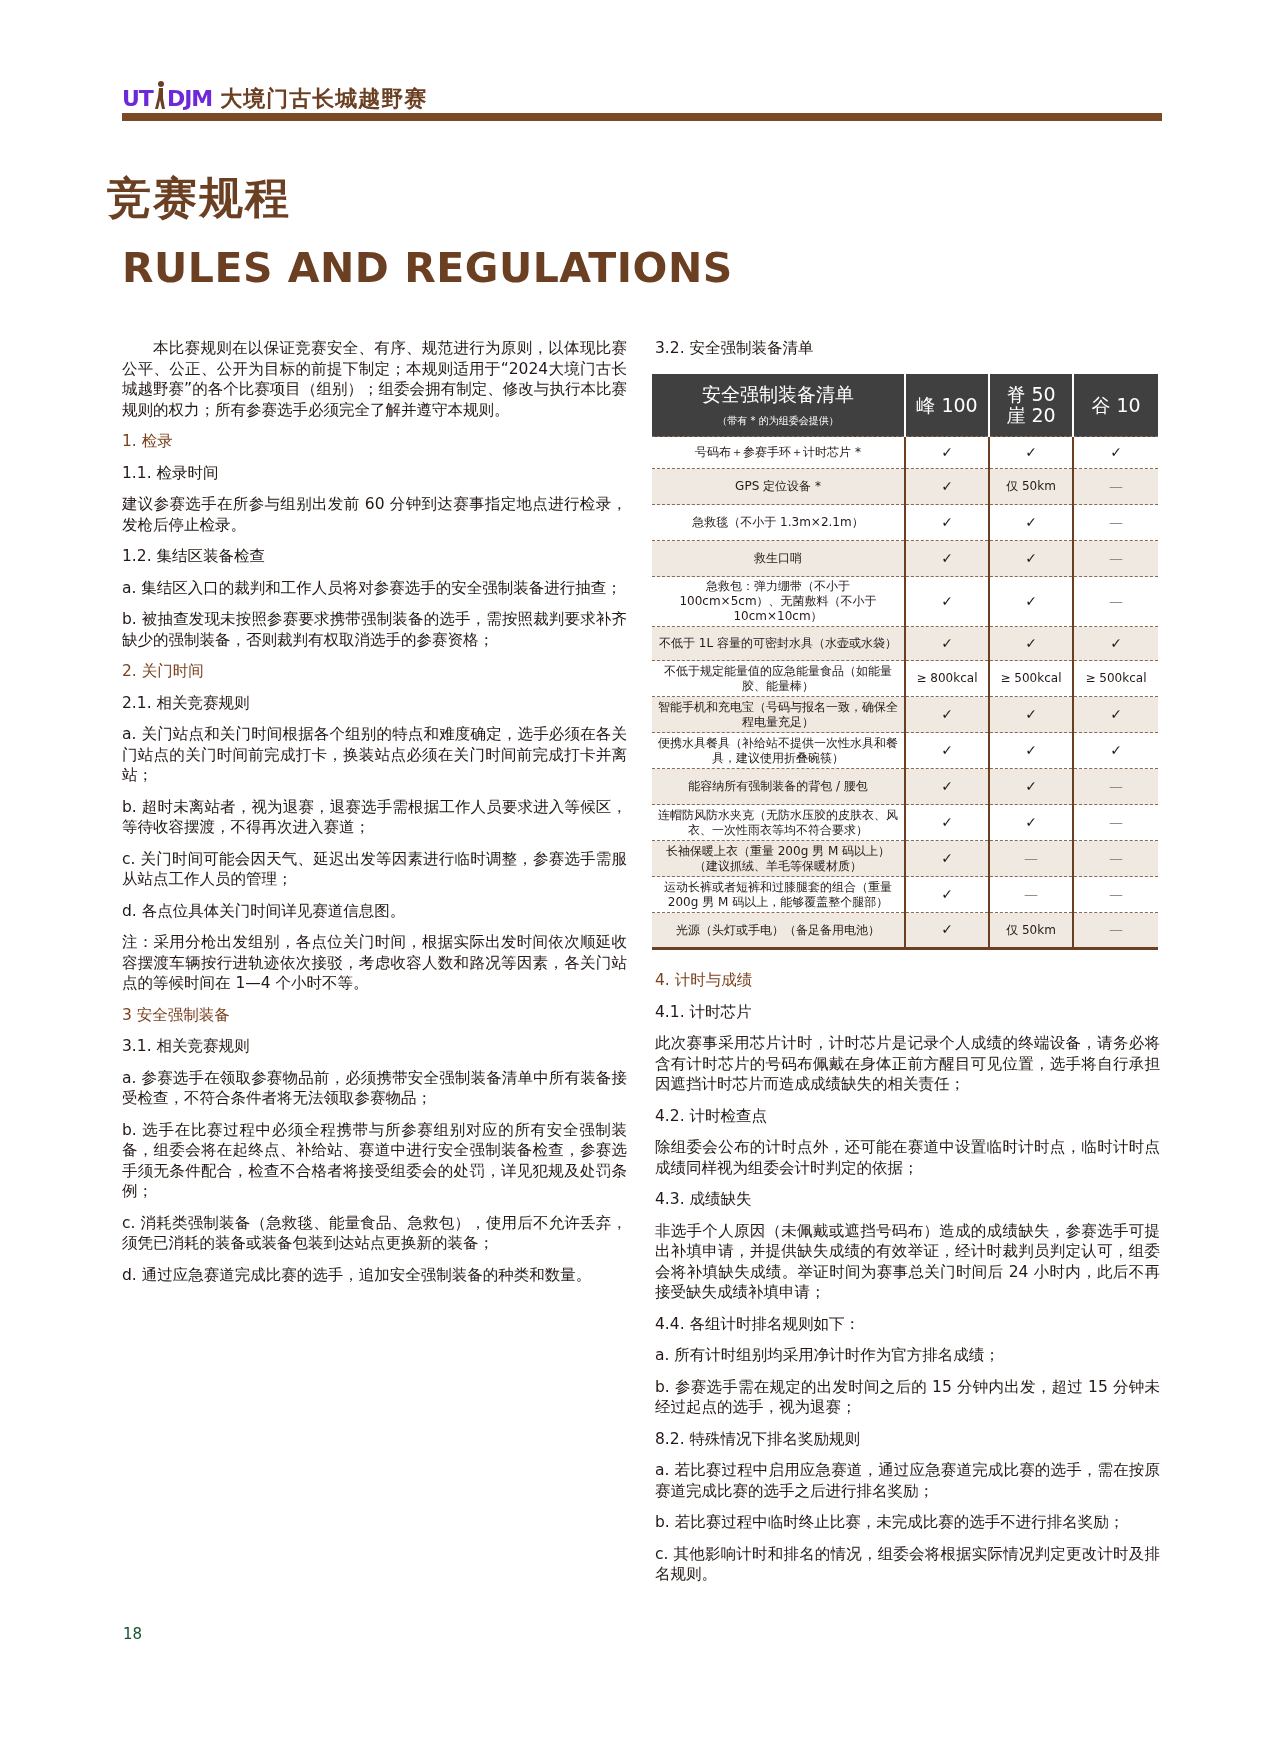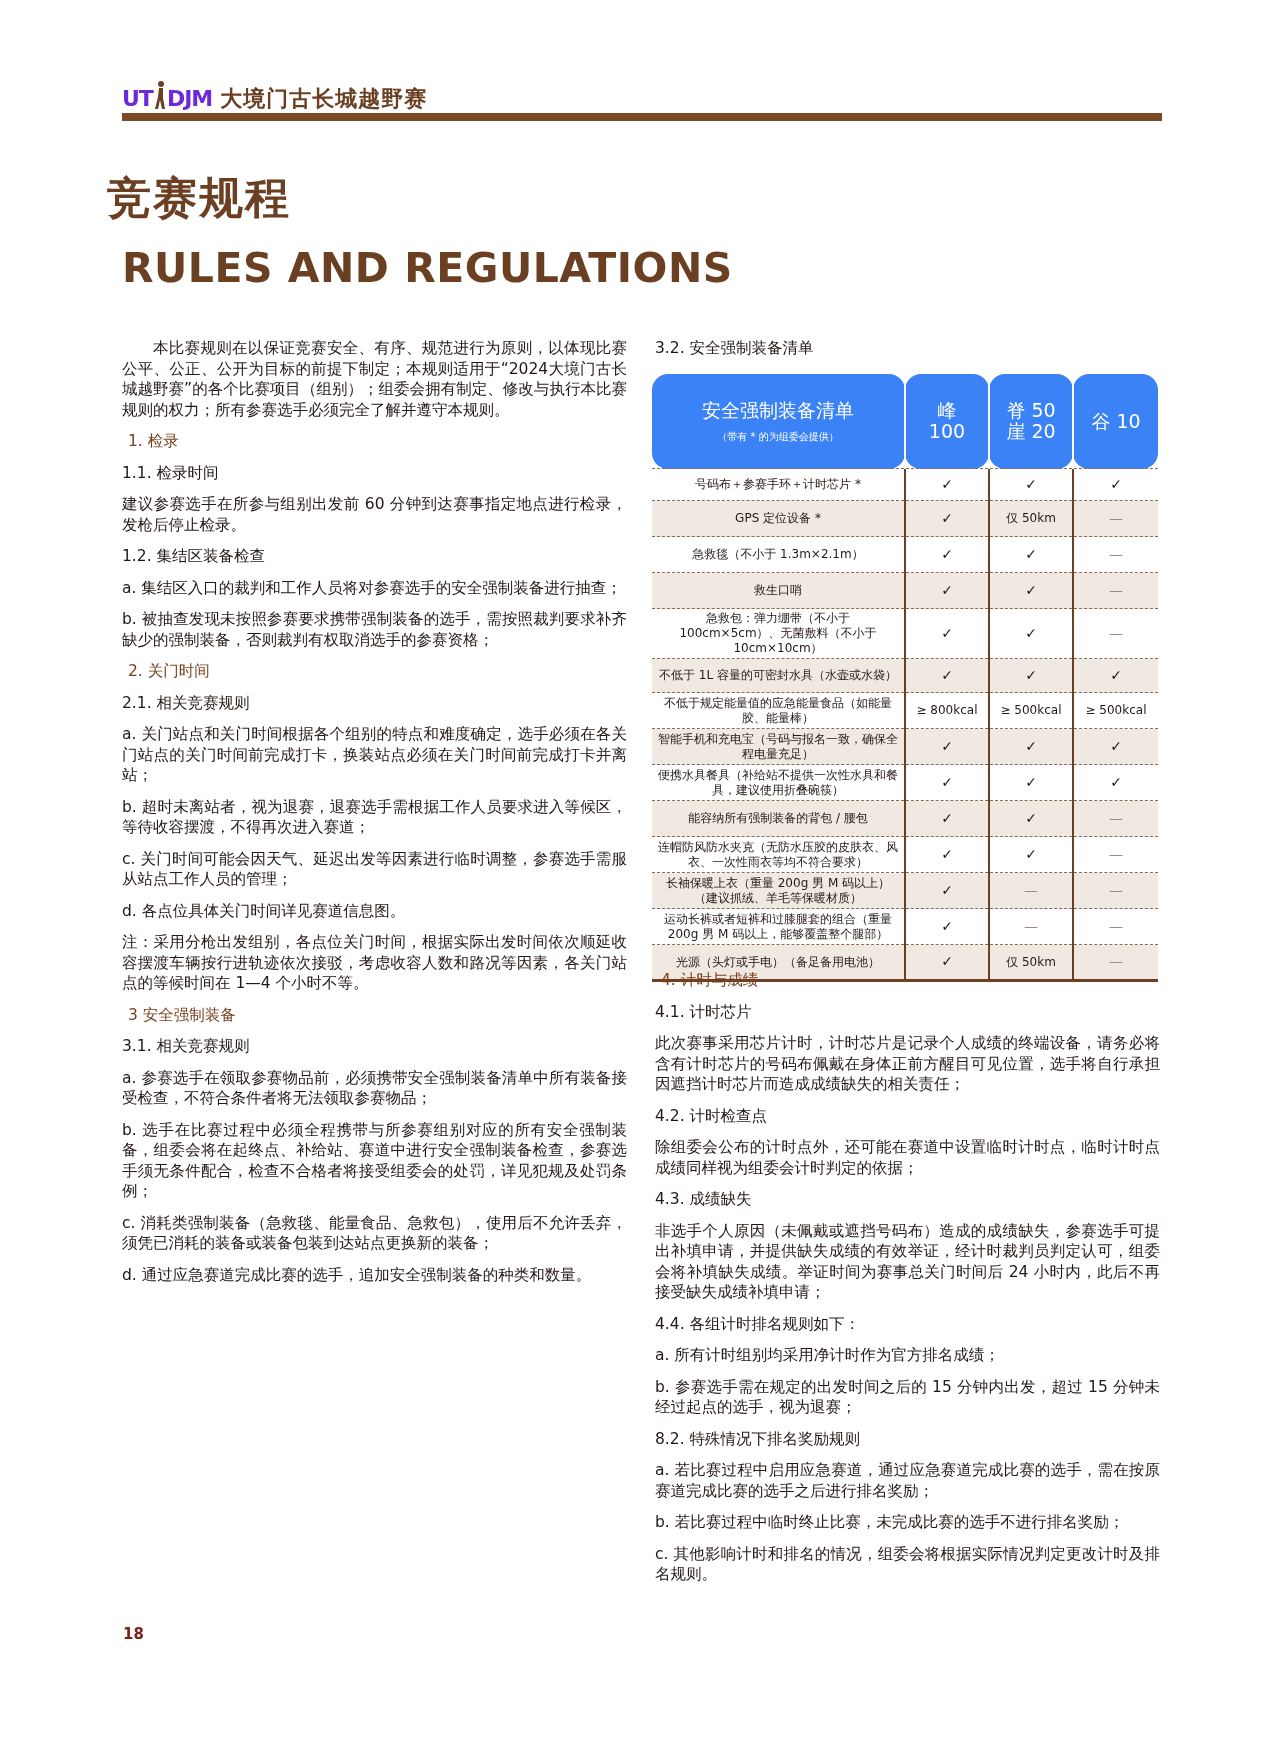--- a/index.html
+++ b/index.html
@@ -9,36 +9,36 @@
   .logo-mark svg { margin: 0 1px; }
   .logo-title { margin-left: 8px; color: #6b3f22; font-size: 22px; font-weight: bold; line-height: 1; letter-spacing: 1px; }
   .rule { position: absolute; left: 122px; top: 113px; width: 1040px; height: 8px; background: #7a4a26; }
   .title-cn { position: absolute; left: 107px; top: 176px; font-size: 44px; font-weight: bold; color: #6b3f22; letter-spacing: 2px; line-height: 1; }
   .title-en { position: absolute; left: 122px; top: 248px; font-size: 41px; font-weight: bold; color: #6b3f22; letter-spacing: 0.5px; line-height: 1; font-family: "DejaVu Sans", sans-serif; }
   .col { position: absolute; top: 338px; width: 505px; font-size: 15.5px; line-height: 20.5px; color: #231815; }
   .col.left { left: 122px; }
   .col.right { left: 655px; }
   .col p { margin: 0 0 11px 0; text-align: justify; }
   .col p.intro { text-indent: 2em; }
-  .col .h1 { color: #7a3f1c; margin: 0 0 11px 6px; }
+  .col .h1 { color: #7a3f1c; margin: 0 0 11px 0; }
   .col .h2 { margin: 0 0 11px 0; }
   .table-wrap { position: absolute; left: 652px; top: 374px; width: 506px; }
   table { border-collapse: collapse; width: 506px; font-size: 12px; table-layout: fixed; }
-  th { background: #3b82f6; color: #fff; font-weight: normal; height: 62px; border-left: 2px solid #fff; padding: 16px; line-height: 1.1; vertical-align: middle; text-align: center; border-radius: 16px; }
+  th { background: #404040; color: #fff; font-weight: normal; height: 62px; border-left: 2px solid #fff; padding: 0; line-height: 1.1; vertical-align: middle; text-align: center; }
   th:first-child { border-left: none; }
   th .big { font-size: 19px; display: block; }
   th .small { font-size: 10px; display: block; margin-top: 10px; }
   th.grp { font-size: 19px; }
   td { text-align: center; vertical-align: middle; padding: 2px 4px; border-top: 1.5px dashed #8a6a52; border-left: 2px solid #6b3f22; line-height: 1.25; }
   td:first-child { border-left: none; font-size: 12px; }
   tr.alt td { background: #efe9e2; }
   tr:last-child td { border-bottom: 3px solid #6b3f22; }
   td.mark { font-size: 14px; }
   td.dash { color: #9a8a80; font-size: 14px; }
-  .page-num { position: absolute; left: 123px; top: 1625px; font-size: 15px; font-weight: bold; color: #7f1d1d; }
+  .page-num { position: absolute; left: 123px; top: 1625px; font-size: 15px; font-weight: normal; color: #14532d; }
 </style>
 </head>
 <body>
 
 <div class="header">
   <div class="logo-mark">
     <span>UT</span>
     <svg width="12" height="30" viewBox="0 0 12 30">
       <circle cx="7" cy="4" r="3" fill="#6b3f22"></circle>
       <path d="M5 8 L9 8 L9 18 L11 29 L8 29 L6 20 L4 29 L1 29 L4 17 Z" fill="#6b3f22"></path>

